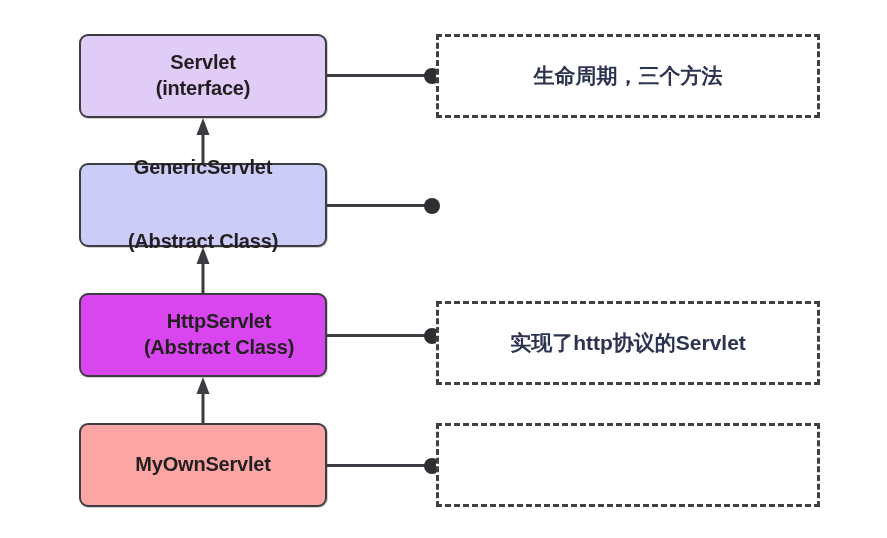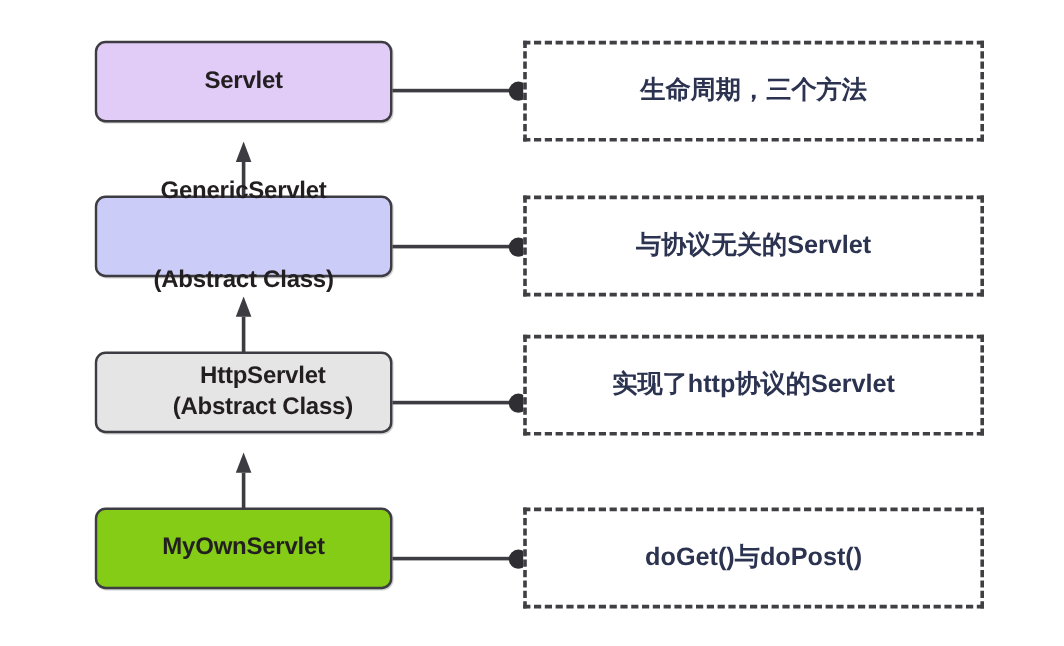--- a/index.html
+++ b/index.html
@@ -21,21 +21,21 @@
     top: 0;
     width: 887px;
     height: 538px;
   }
 
   
   .class-box {
     position: absolute;
     left: 79px;
     width: 248px;
-    height: 68px;
+    height: 84px;
     box-sizing: border-box;
     border: 2.5px solid #3c3c42;
     border-radius: 9px;
     display: flex;
     flex-direction: column;
     align-items: center;
     justify-content: center;
     color: #231f20;
     font-weight: bold;
     font-size: 20px;
@@ -100,20 +100,21 @@
     height: 47px;
   }
 </style>
 </head>
 <body>
 
 <div id="diagram">
 
   <div class="class-box row1" style="background:#e0ccf7;">
     <span class="line1">Servlet</span>
+    <span class="line2">(interface)</span>
   </div>
 
   <div class="conn-line" style="top:74px;"></div>
   <div class="conn-dot" style="left:424px; top:68px;"></div>
 
   <div class="note-box" style="top:34px;">
     <span class="nline">生命周期，三个方法</span>
   </div>
 
   <svg class="inherit-arrow" style="top:118px;" viewBox="0 0 14 47">
@@ -122,50 +123,46 @@
   </svg>
 
   <div class="class-box row2" style="background:#ccccf8;">
     <span class="line1">GenericServlet</span>
     <span class="line2">(Abstract Class)</span>
   </div>
 
   <div class="conn-line" style="top:204px;"></div>
   <div class="conn-dot" style="left:424px; top:198px;"></div>
 
-  <div class="note-box" style="top:163px;">
-    <span class="nline">与协议无关的Servlet</span>
-  </div>
 
   <svg class="inherit-arrow" style="top:247px;" viewBox="0 0 14 47">
     <line x1="7" y1="47" x2="7" y2="17" stroke="#3c3c42" stroke-width="3"></line>
     <polygon points="7,0 0.5,17 13.5,17" fill="#3c3c42"></polygon>
   </svg>
 
-  <div class="class-box row3" style="background:#e5e5e5;padding-left:32px;">
+  <div class="class-box row3" style="background:#d946ef;padding-left:32px;">
     <span class="line1">HttpServlet</span>
     <span class="line2">(Abstract Class)</span>
   </div>
 
   <div class="conn-line" style="top:334px;"></div>
   <div class="conn-dot" style="left:424px; top:328px;"></div>
 
-  <div class="note-box" style="top:279px;">
+  <div class="note-box" style="top:301px;">
     <span class="nline">实现了http协议的Servlet</span>
   </div>
 
   <svg class="inherit-arrow" style="top:377px;" viewBox="0 0 14 47">
     <line x1="7" y1="47" x2="7" y2="17" stroke="#3c3c42" stroke-width="3"></line>
     <polygon points="7,0 0.5,17 13.5,17" fill="#3c3c42"></polygon>
   </svg>
 
-  <div class="class-box row4" style="background:#84cc16;">
+  <div class="class-box row4" style="background:#fca5a5;">
     <span class="line1">MyOwnServlet</span>
   </div>
 
   <div class="conn-line" style="top:464px;"></div>
   <div class="conn-dot" style="left:424px; top:458px;"></div>
 
   <div class="note-box" style="top:423px;">
-    <span class="nline">doGet()与doPost()</span>
   </div>
 
 </div>
 
 </body></html>

